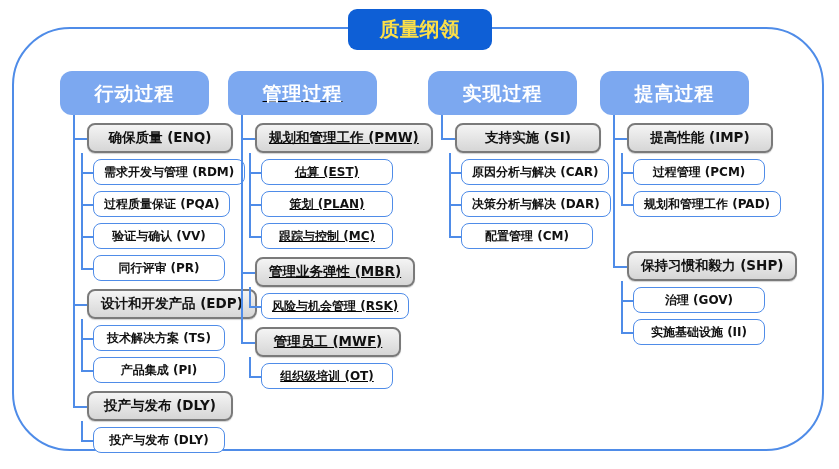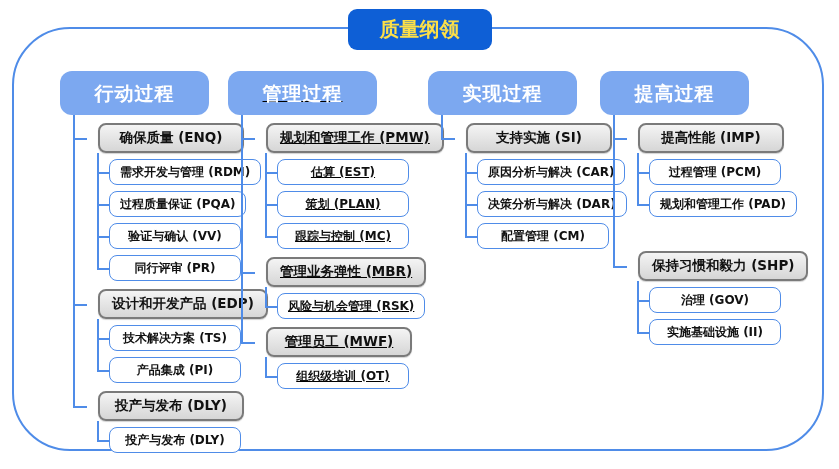--- a/index.html
+++ b/index.html
@@ -26,34 +26,34 @@
     border-radius:12px; letter-spacing:1px;
   }
   .groups { margin-left:13px; }
   .group { position:relative; }
   .group::after {
     content:""; position:absolute; left:0; top:0; width:0; height:100%;
     border-left:2px solid #4F8CE8;
   }
   .group:last-child::after { height:var(--trunkh,24px); }
   .group.gapped { padding-top:26px; --trunkh:50px; }
-  .prow { position:relative; padding-left:25px; padding-top:8px; }
+  .prow { position:relative; padding-left:14px; padding-top:8px; }
   .prow::before {
     content:""; position:absolute; left:0; top:calc(50% + 4px); width:14px;
     border-top:2px solid #4F8CE8;
   }
   .parent-box {
     width:max-content; min-width:146px; box-sizing:border-box;
     background:linear-gradient(#f4f4f4,#d6d6d6);
     border:2px solid #7a7a7a; border-radius:8px;
     font-size:13.5px; font-weight:bold; color:#111;
     padding:4px 12px; text-align:center; white-space:nowrap;
     box-shadow:0 1px 1px rgba(0,0,0,0.18);
   }
-  .children { margin-left:24px; }
+  .children { margin-left:8px; }
   .child { position:relative; padding-left:12px; padding-top:6px; }
   .child::before {
     content:""; position:absolute; left:0; top:calc(50% + 3px); width:12px;
     border-top:2px solid #4F8CE8;
   }
   .child::after {
     content:""; position:absolute; left:0; top:0; width:0; height:100%;
     border-left:2px solid #4F8CE8;
   }
   .child:last-child::after { height:calc(50% + 3px); }

